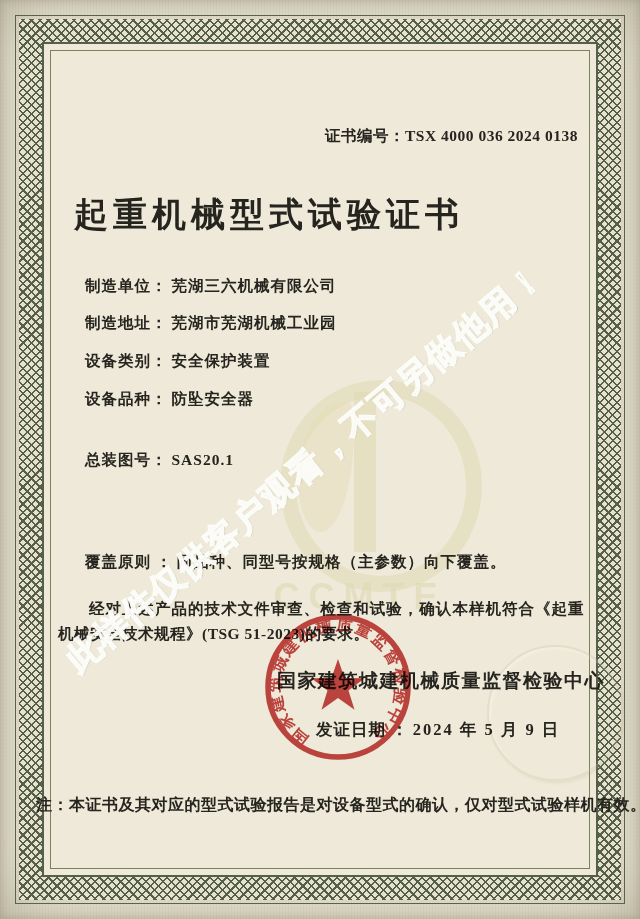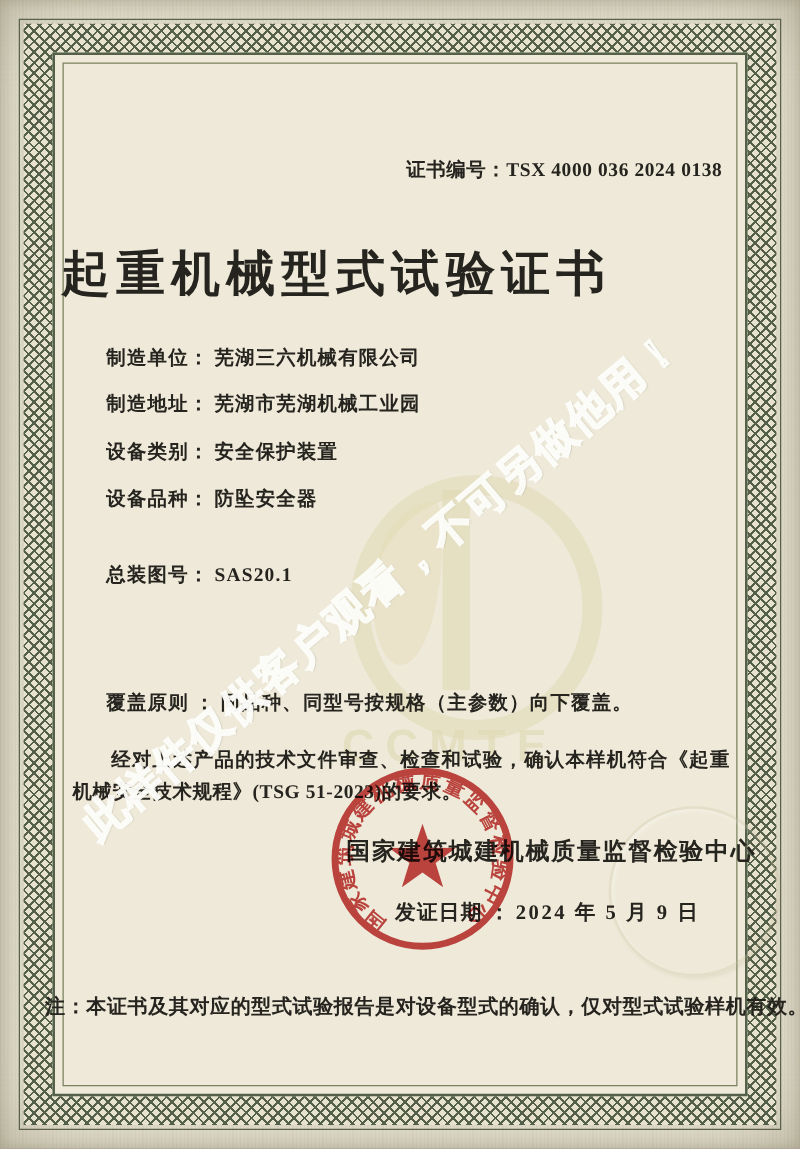--- a/index.html
+++ b/index.html
@@ -34,21 +34,21 @@
   .logo-leaf{position:absolute;left:48px;top:22px;width:56px;height:130px;background:rgba(221,212,160,.5);
     border-radius:80% 10% 60% 40%/60% 20% 80% 40%;}
   .logo-text{position:absolute;left:0;top:196px;width:220px;text-align:center;
     font-family:"Liberation Sans","DejaVu Sans",sans-serif;font-weight:bold;font-size:36px;
     letter-spacing:9px;color:rgba(214,205,152,.65);}
 
   
   .content{position:absolute;inset:0;z-index:10;}
   .cert-no{position:absolute;left:325px;top:90px;font-size:15.5px;font-weight:bold;letter-spacing:.5px;white-space:nowrap;margin-top:36px;}
   .title{position:absolute;left:0;top:192px;width:538px;text-align:center;
-    font-size:39px;font-weight:bold;letter-spacing:5px;}
+    font-size:34px;font-weight:bold;letter-spacing:5px;}
   .field{position:absolute;left:85px;font-size:15.5px;font-weight:bold;letter-spacing:1px;white-space:nowrap;text-align:center;}
   .field .lbl{margin-right:4px;}
   .statement{position:absolute;left:58px;top:596px;width:526px;font-size:15.5px;font-weight:600;
     line-height:25px;text-indent:2em;text-align:justify;letter-spacing:.5px;margin:0;}
   .issuer{position:absolute;left:277px;top:668px;font-size:19px;font-weight:bold;letter-spacing:1.5px;white-space:nowrap;}
   .dateline{position:absolute;left:316px;top:719px;font-size:16.5px;font-weight:bold;letter-spacing:1px;white-space:nowrap;}
   .dateline .dval{margin-left:4px;letter-spacing:2px;}
   .note{position:absolute;left:36px;top:795px;width:520px;font-size:16px;font-weight:bold;
     letter-spacing:.5px;white-space:nowrap;}
 

